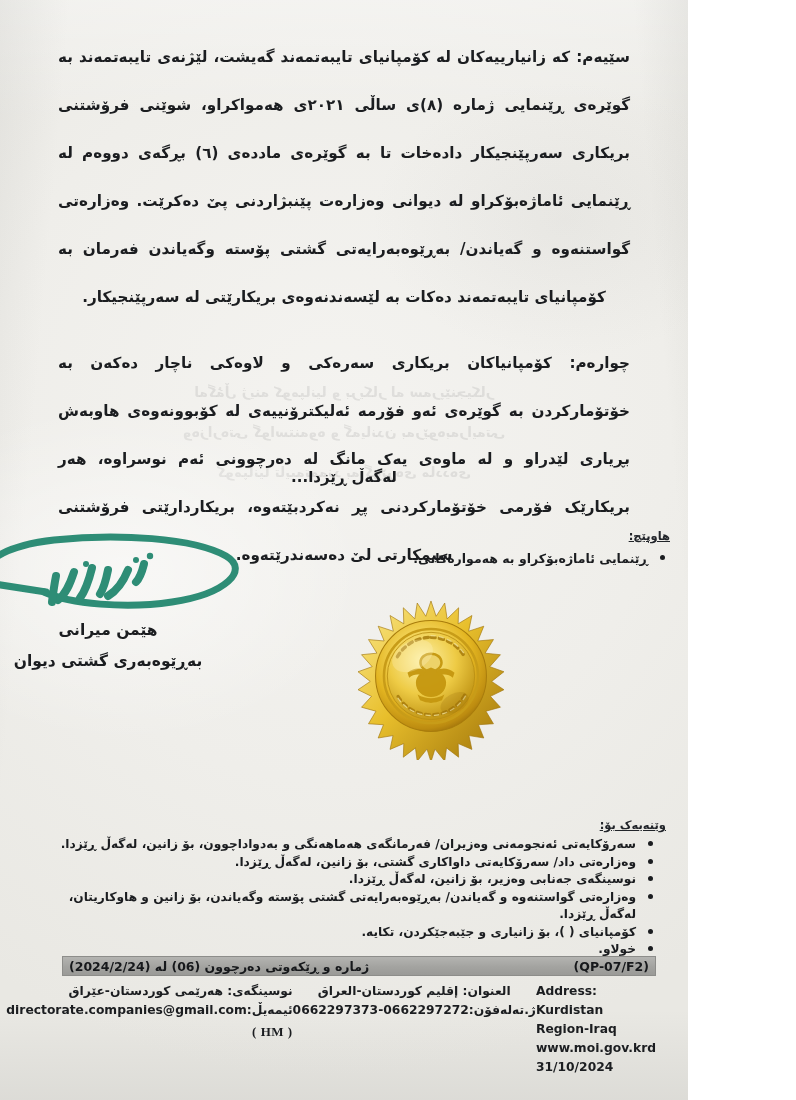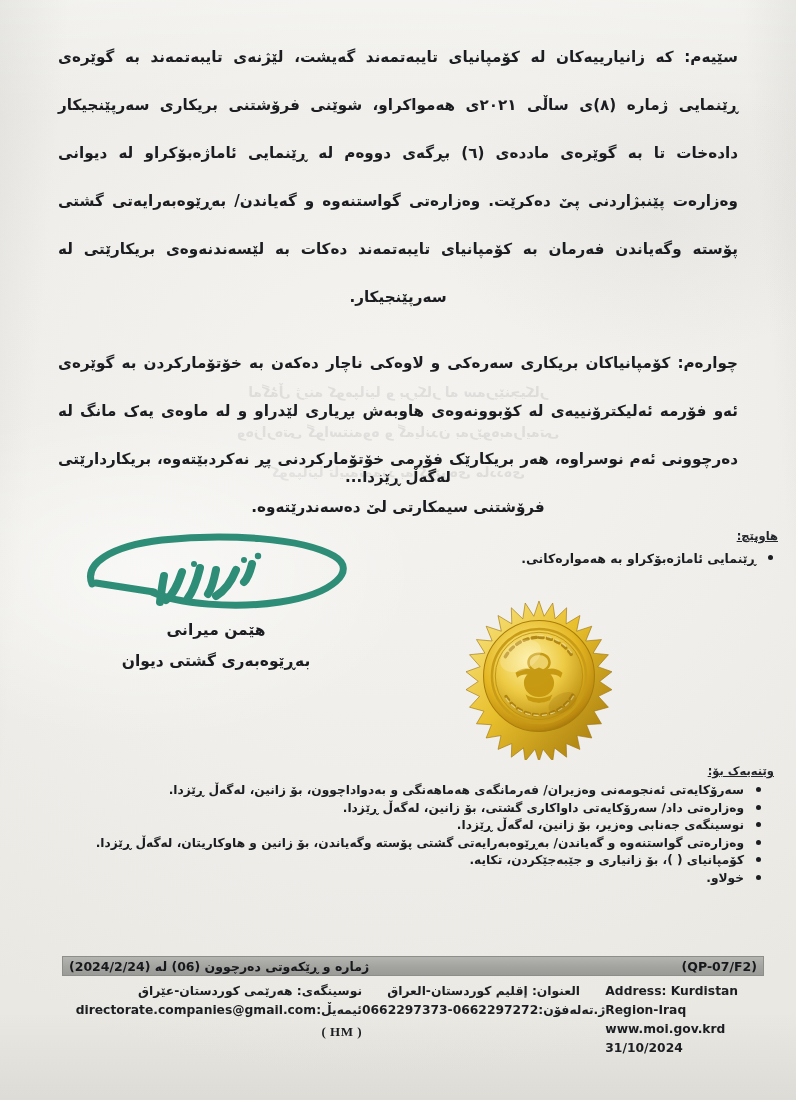--- a/index.html
+++ b/index.html
@@ -2,21 +2,21 @@
 <html><head>
 <meta charset="utf-8">
 <style>
   html, body {
     margin: 0;
     padding: 0;
     background: #ffffff;
   }
   .page {
     position: relative;
-    width: 796px;
+    width: 688px;
     height: 1100px;
     overflow: hidden;
     background:
       radial-gradient(ellipse 90% 60% at 48% 38%, #f4f3f0 0%, #efeeea 55%, #e9e8e3 100%);
     font-family: "DejaVu Sans", "Liberation Sans", sans-serif;
     color: #1d1f22;
     direction: rtl;
   }
   
   .paper-shade {
@@ -140,21 +140,21 @@
     position: absolute;
     top: 592px;
     right: 173px;
     width: 168px;
     height: 168px;
   }
 
   
   .cc {
     position: absolute;
-    top: 764px;
+    top: 818px;
     right: 22px;
     left: 40px;
     text-align: right;
   }
   .cc-head {
     font-size: 11.5px;
     font-weight: 700;
     text-decoration: underline;
     margin-bottom: 4px;
     color: #22252a;

